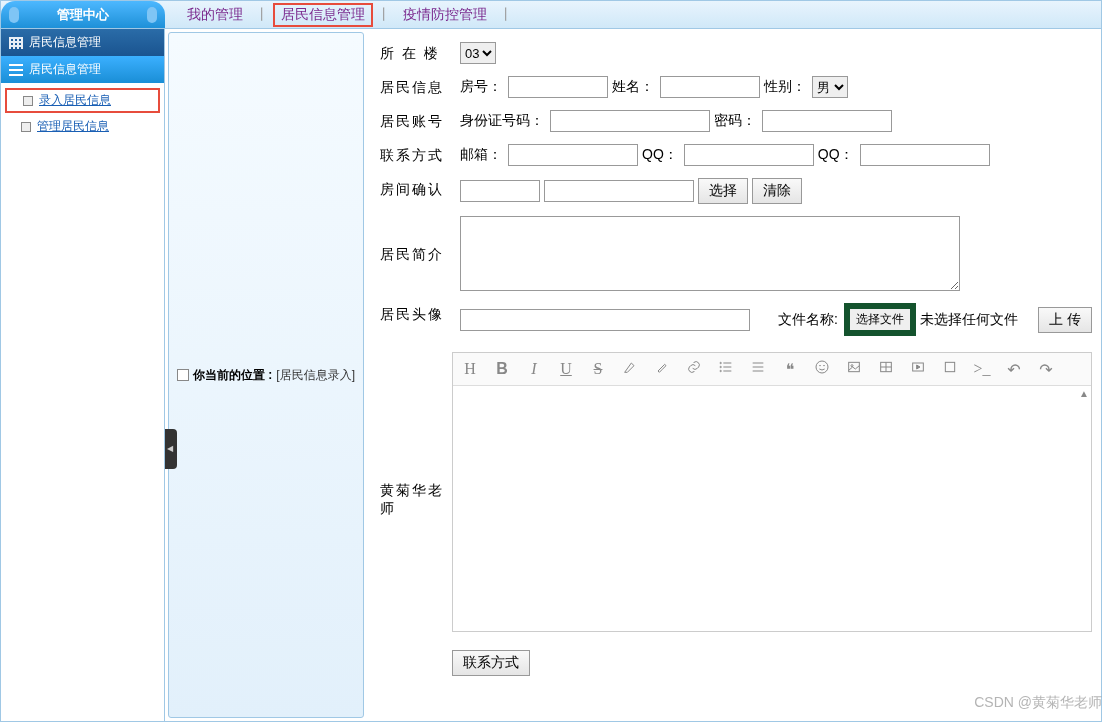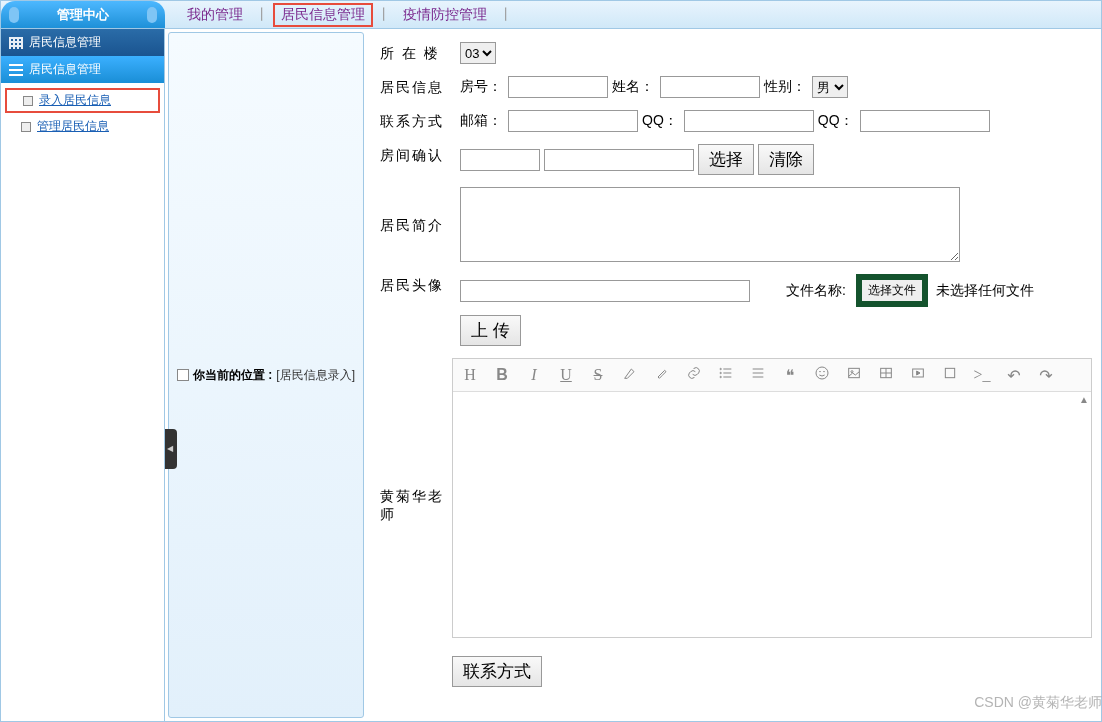--- a/index.html
+++ b/index.html
@@ -42,40 +42,40 @@
     
     .form-area { flex: 1; padding: 10px 6px; overflow-y: auto; }
     .form-row { display: flex; align-items: flex-start; margin-bottom: 12px; font-size: 14px; }
     .form-label { width: 90px; text-align: left; padding-left: 10px; padding-top: 3px; letter-spacing: 2px; }
     .form-fields { flex: 1; display: flex; align-items: center; flex-wrap: wrap; gap: 4px; font-size: 14px; }
     .form-fields label { margin-right: 2px; }
     
     input[type=text], input[type=password] { border: 1px solid #999; height: 22px; padding: 0 4px; font-size: 13px; }
     select { border: 1px solid #999; height: 22px; font-size: 13px; background: #efefef; }
     textarea { border: 1px solid #999; font-family: inherit; font-size: 13px; padding: 4px; resize: both; }
-    .btn { background: linear-gradient(#f9f9f9, #e5e5e5); border: 1px solid #999; padding: 3px 10px; font-size: 17px; cursor: pointer; }
+    .btn { background: linear-gradient(#f9f9f9, #e5e5e5); border: 1px solid #999; padding: 3px 10px; font-size: 14px; cursor: pointer; }
     .file-btn { background: #efefef; border: 6px solid #14532d; padding: 2px 6px; font-size: 12px; cursor: pointer; }
     
     .w50 { width: 36px; } .w80 { width: 80px; } .w100 { width: 100px; }
     .w130 { width: 130px; } .w150 { width: 150px; } .w160 { width: 160px; }
     .w290 { width: 290px; }
     
     .editor-wrap { border: 1px solid #ccc; width: 640px; }
     .editor-toolbar { background: #fafafa; border-bottom: 1px solid #ddd; padding: 6px 8px; display: flex; gap: 14px; align-items: center; color: #888; font-size: 16px; }
     .et-btn { cursor: pointer; font-family: serif; width: 18px; text-align: center; }
     .et-btn.bold { font-weight: bold; font-family: sans-serif; }
     .et-btn.italic { font-style: italic; }
     .et-btn.underline { text-decoration: underline; }
     .et-btn.strike { text-decoration: line-through; }
     .editor-body { height: 245px; background: #fff; position: relative; }
     .editor-body .scroll-ind { position: absolute; right: 2px; top: 2px; font-size: 10px; color: #888; }
     
     .watermark { position: fixed; right: 0; bottom: 10px; color: rgba(130,130,130,0.6); font-size: 14px; pointer-events: none; }
     
-    .file-row { display: flex; align-items: center; gap: 8px; width: 100%; }
+    .file-row { display: flex; align-items: center; width: 100%; }
     .file-row .spacer { flex: 1; }
     
     svg.ico-svg { width: 16px; height: 16px; fill: none; stroke: #888; stroke-width: 1.5; }
   </style>
 </head>
 <body>
 
 <div class="app">
   <div class="top-bar">
     <div class="sidebar-title">管理中心</div>
@@ -137,20 +137,29 @@
             <input type="text" class="w100" style="">
             <label>姓名：</label>
             <input type="text" class="w100" style="">
             <label>性别：</label>
             <select class="w50">
               <option>男</option>
             </select>
           </div>
         </div>
 
+        <div class="form-row">
+          <div class="form-label">居民账号</div>
+          <div class="form-fields">
+            <label>身份证号码：</label>
+            <input type="text" class="w160" style="">
+            <label>密码：</label>
+            <input type="text" class="w130" style="">
+          </div>
+        </div>
 
         <div class="form-row">
           <div class="form-label">联系方式</div>
           <div class="form-fields">
             <label>邮箱：</label>
             <input type="text" class="w130" style="">
             <label>QQ：</label>
             <input type="text" class="w130" style="">
             <label>QQ：</label>
             <input type="text" class="w130" style="">

